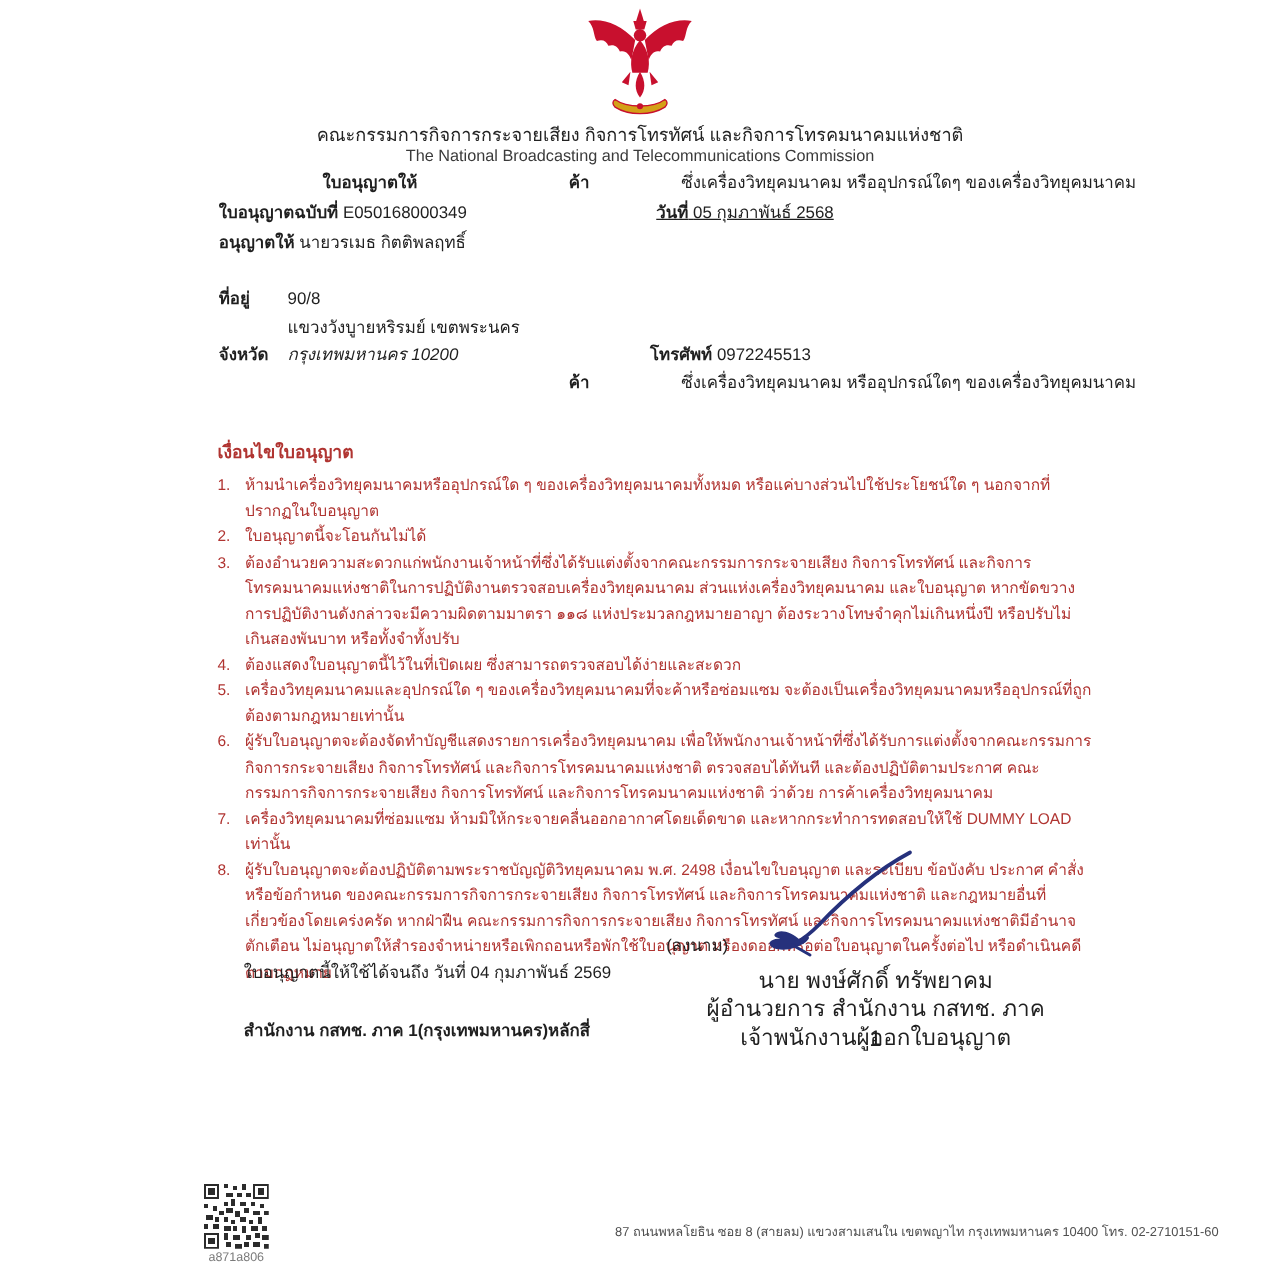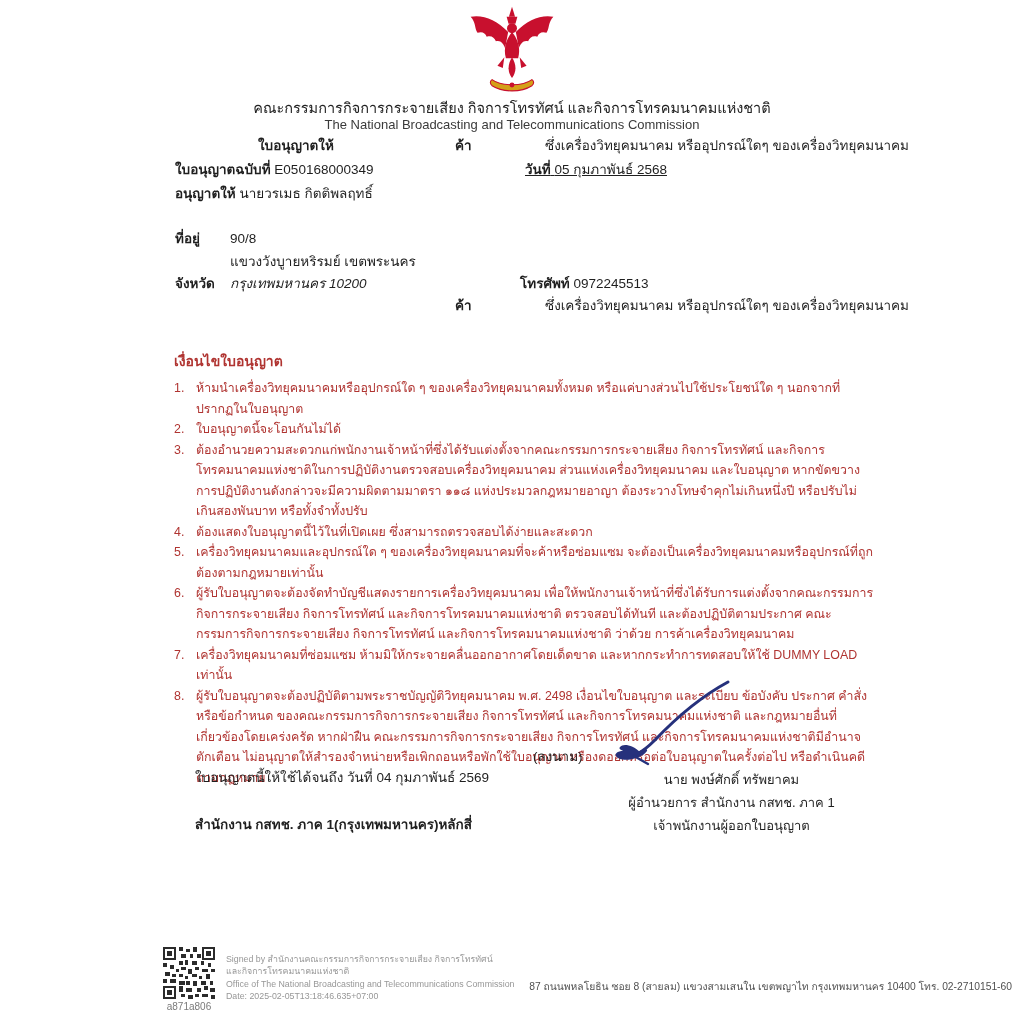--- a/index.html
+++ b/index.html
@@ -9,23 +9,23 @@
   .b{font-weight:700;}
   .center{text-align:center;}
   .org-th{left:0;right:0;top:96px;font-size:14.5px;color:#222;}
   .org-en{left:0;right:0;top:117px;font-size:13px;color:#3a3a3a;}
   .fs13{font-size:13.5px;line-height:18px;}
   .cond-wrap{left:174px;top:318px;width:700px;margin-top:32px;}
   .cond-title{font-size:14px;font-weight:700;color:#b03431;margin:0 0 6px 0;}
   .cond-item{display:flex;font-size:12.4px;line-height:20.5px;color:#b03431;}
   .cond-num{width:22px;flex:0 0 22px;}
   .cond-text{flex:1;}
-  .sig-name-block{left:589px;width:285px;text-align:center;font-size:13px;}
+  .sig-name-block{left:558px;width:285px;text-align:center;font-size:18px;}
   .footer-small{font-size:8.8px;color:#979797;line-height:12.3px;}
-  .footer-right{right:12px;top:976px;width:520px;text-align:right;font-size:10.3px;
+  .footer-right{right:12px;top:976px;width:520px;font-size:10.3px;
                 color:#4f4f4f;line-height:22px;}
   .qr-caption{font-size:10px;color:#7a7a7a;text-align:center;}
   svg{display:block;}
 </style>
 </head>
 <body>
 
 <div class="page">
 
   <div class="abs" style="left:464px;top:6px;width:96px;height:92px;">
@@ -188,24 +188,18 @@
         <rect x="10" y="26" width="2" height="2"></rect>
           <rect x="14" y="27" width="3" height="2"></rect>
           <rect x="18" y="26" width="2" height="2"></rect>
           <rect x="22" y="26" width="3" height="2"></rect>
           <rect x="27" y="27" width="2" height="2"></rect>
       </g>
     </svg>
   </div>
   <div class="abs qr-caption" style="left:158px;top:1001px;width:62px;">a871a806</div>
 
-  <div class="abs footer-small" style="left:226px;top:953px;">
-    <div>Signed by สำนักงานคณะกรรมการกิจการกระจายเสียง กิจการโทรทัศน์</div>
-    <div>และกิจการโทรคมนาคมแห่งชาติ</div>
-    <div>Office of The National Broadcasting and Telecommunications Commission</div>
-    <div>Date: 2025-02-05T13:18:46.635+07:00</div>
-  </div>
 
   <div class="abs footer-right">
     <div>87 ถนนพหลโยธิน ซอย 8 (สายลม) แขวงสามเสนใน เขตพญาไท กรุงเทพมหานคร 10400 โทร. 02-2710151-60</div>
   </div>
 
 </div>
 
 </body></html>

